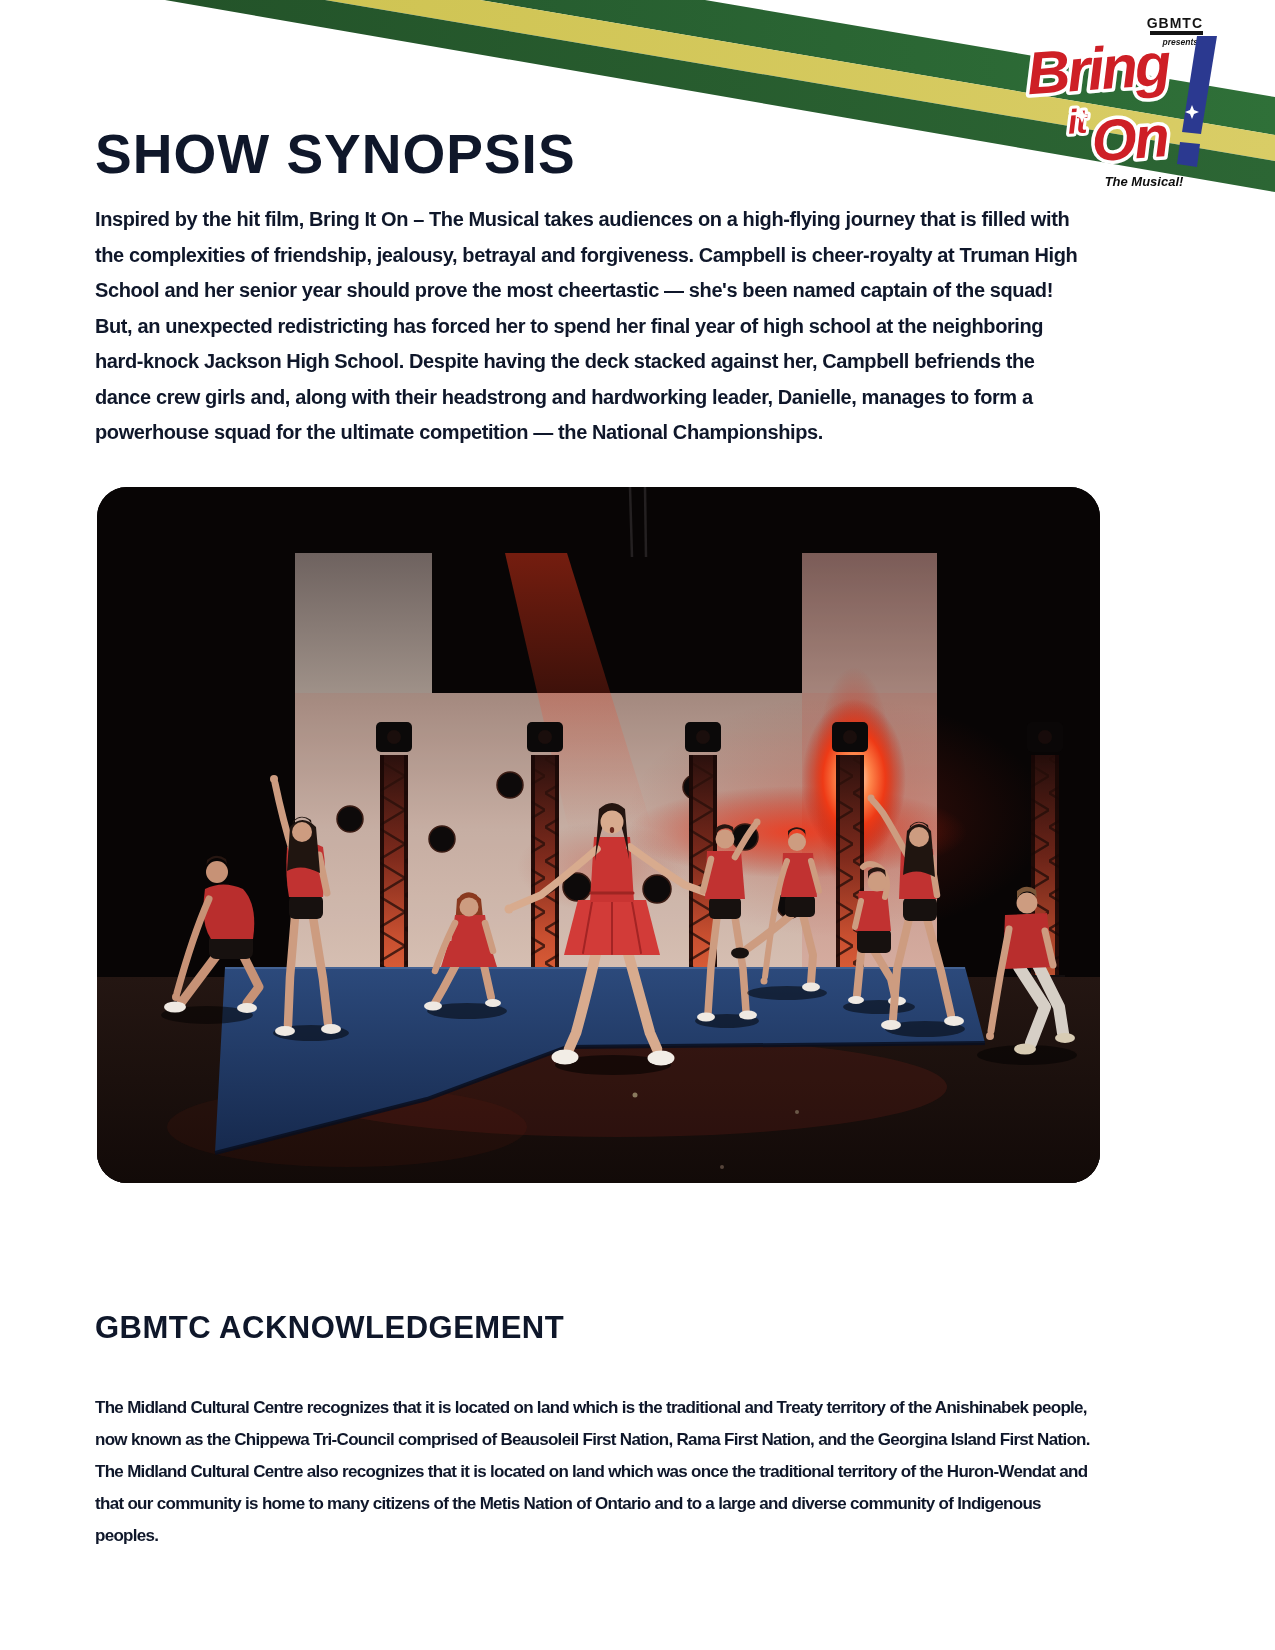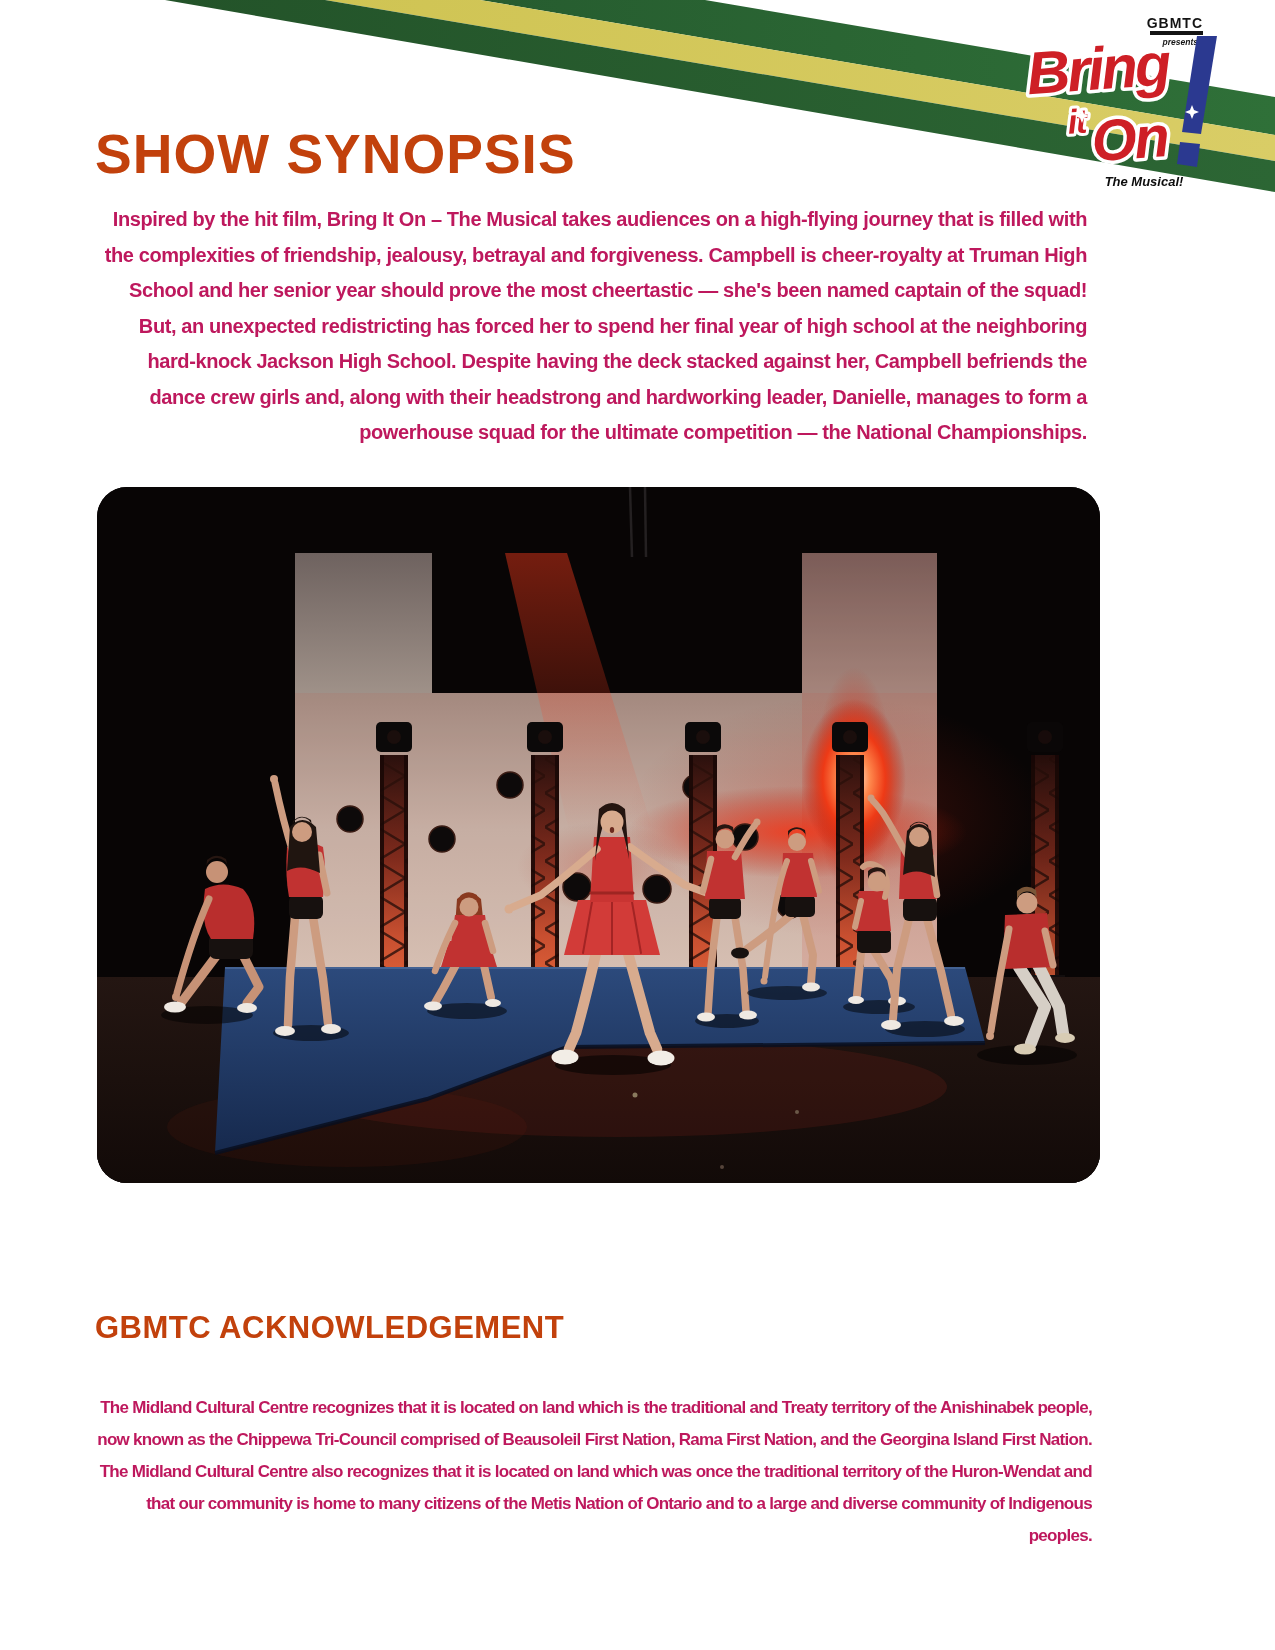--- a/index.html
+++ b/index.html
@@ -3,25 +3,25 @@
 <meta charset="utf-8">
 <style>
   html,body{margin:0;padding:0;background:#ffffff;}
   .page{
     position:relative;width:1275px;height:1564px;background:#ffffff;overflow:hidden;
     font-family:"Liberation Sans", sans-serif;
   }
   .banner{position:absolute;left:0;top:0;width:1275px;height:200px;display:block;}
   .logo{position:absolute;left:978px;top:6px;width:252px;height:192px;}
   .logo svg{overflow:visible;display:block;}
-  .h-red{position:absolute;margin:0;color:#c2410c;font-weight:700;letter-spacing:.5px;}
+  .h-red{position:absolute;margin:0;color:#0f172a;font-weight:700;letter-spacing:.5px;}
   .h1{left:95px;top:122px;font-size:55px;letter-spacing:1px;}
   .h2{left:95px;top:1310px;font-size:31px;}
   .body-text{
-    position:absolute;margin:0;color:#be185d;font-weight:700;text-align:right;
+    position:absolute;margin:0;color:#0f172a;font-weight:700;text-align:left;
   }
   .synopsis{left:95px;top:202px;width:992px;font-size:20px;line-height:35.5px;letter-spacing:-0.4px;}
   .land{left:95px;top:1392px;width:997px;font-size:17px;line-height:32px;letter-spacing:-0.7px;}
   .photo-wrap{
     position:absolute;left:97px;top:487px;width:1003px;height:696px;
     border-radius:30px;overflow:hidden;background:#080505;
   }
   .photo-wrap svg{display:block;}
 </style>
 </head>

